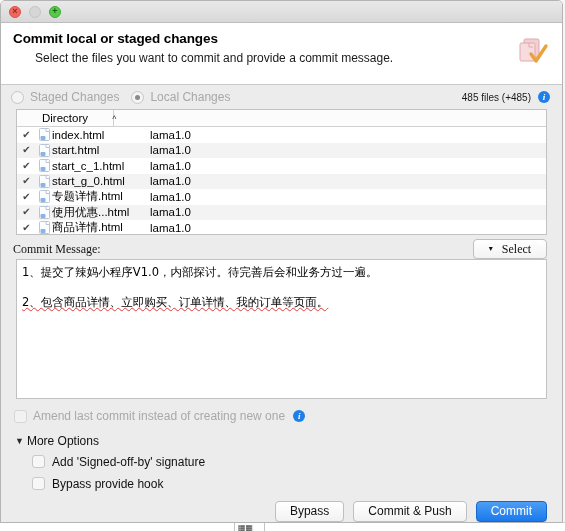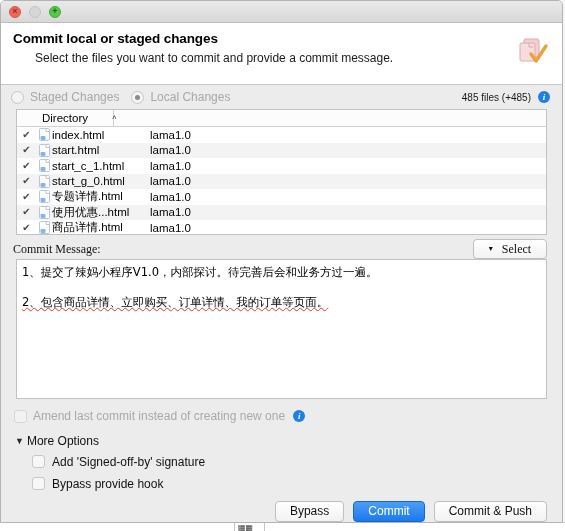--- a/index.html
+++ b/index.html
@@ -467,21 +467,21 @@
 
   <div class="opt-row">
     <span class="cb"></span>
     <span class="opt-label">Bypass provide hook</span>
   </div>
 
   <div class="footer">
     <div class="btn btn-default">
       <span>Bypass</span>
     </div>
+    <div class="btn btn-default">
+      <span>Commit &amp; Push</span>
+    </div>
     <div class="btn btn-primary">
       <span>Commit</span>
     </div>
-    <div class="btn btn-default">
-      <span>Commit &amp; Push</span>
-    </div>
   </div>
 
 </div>
 
 </body></html>

